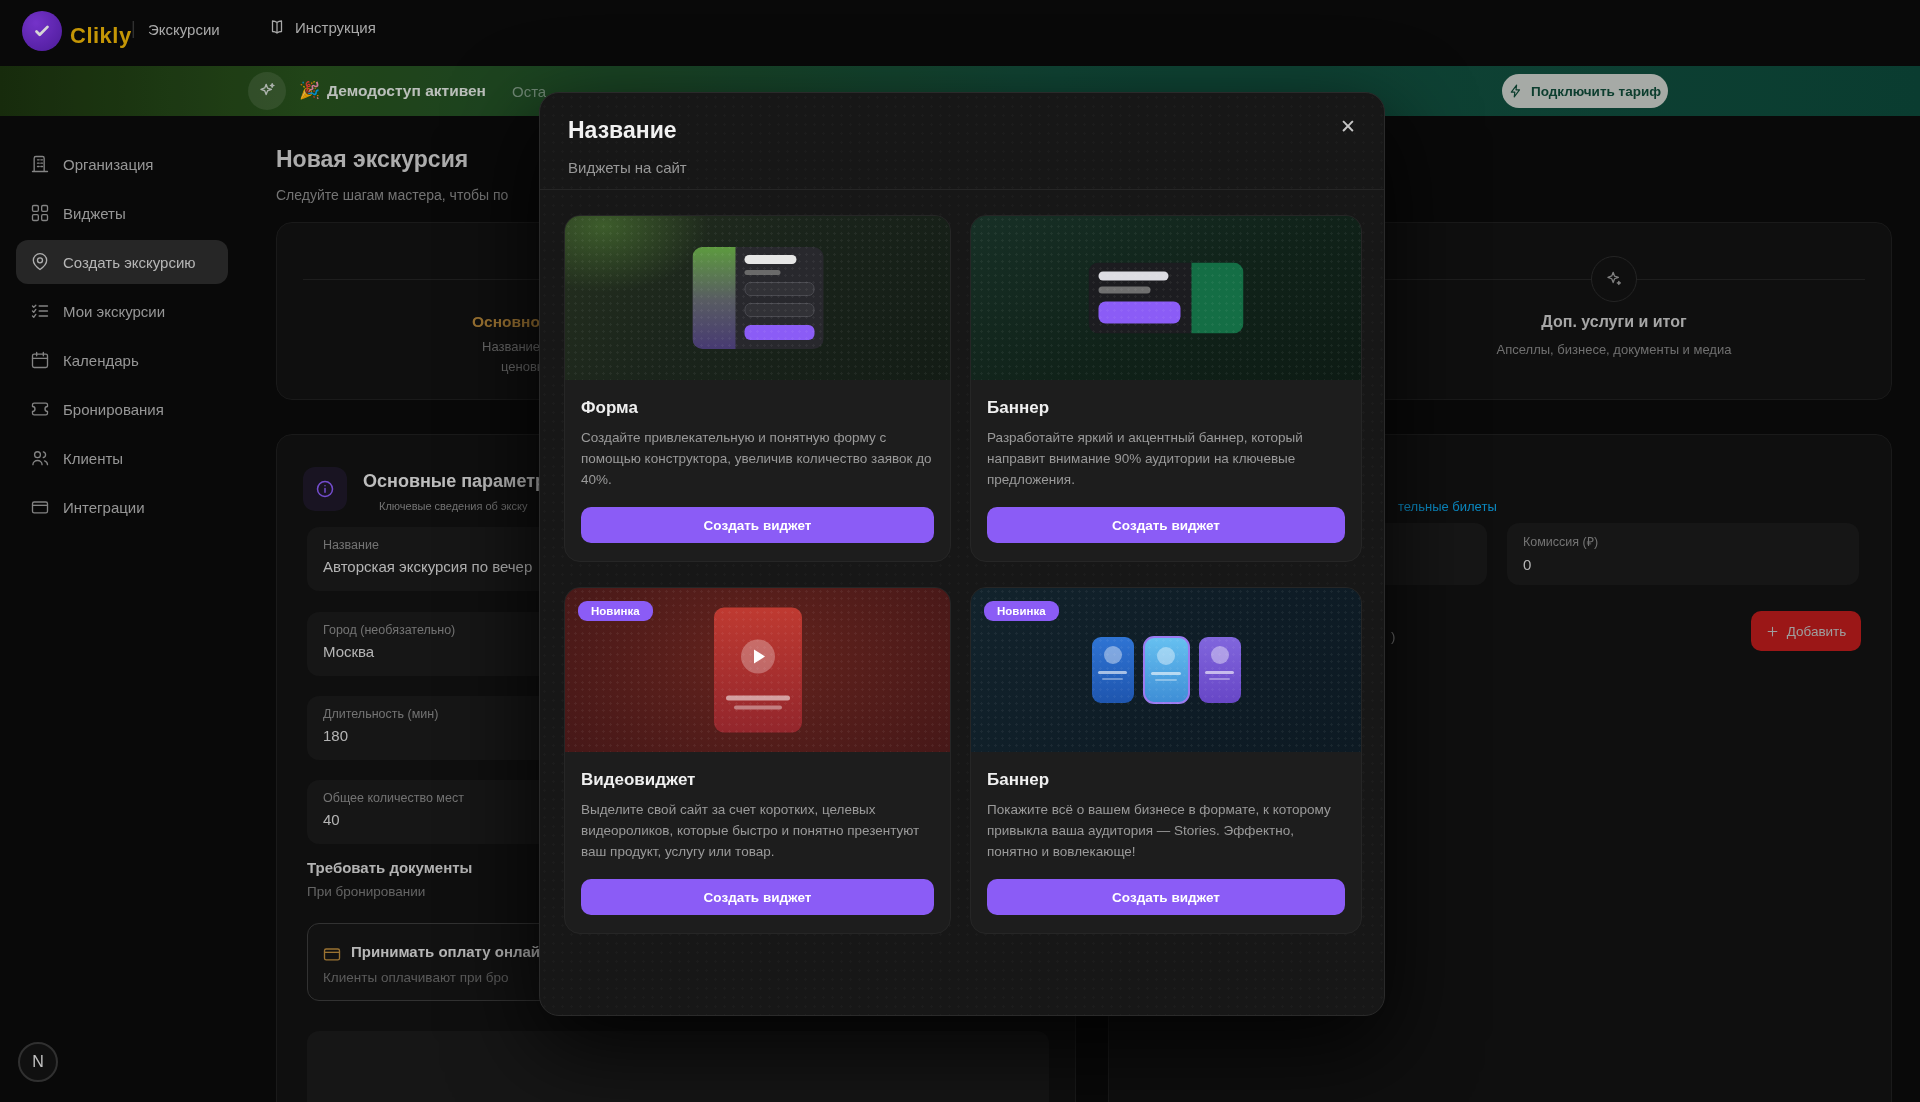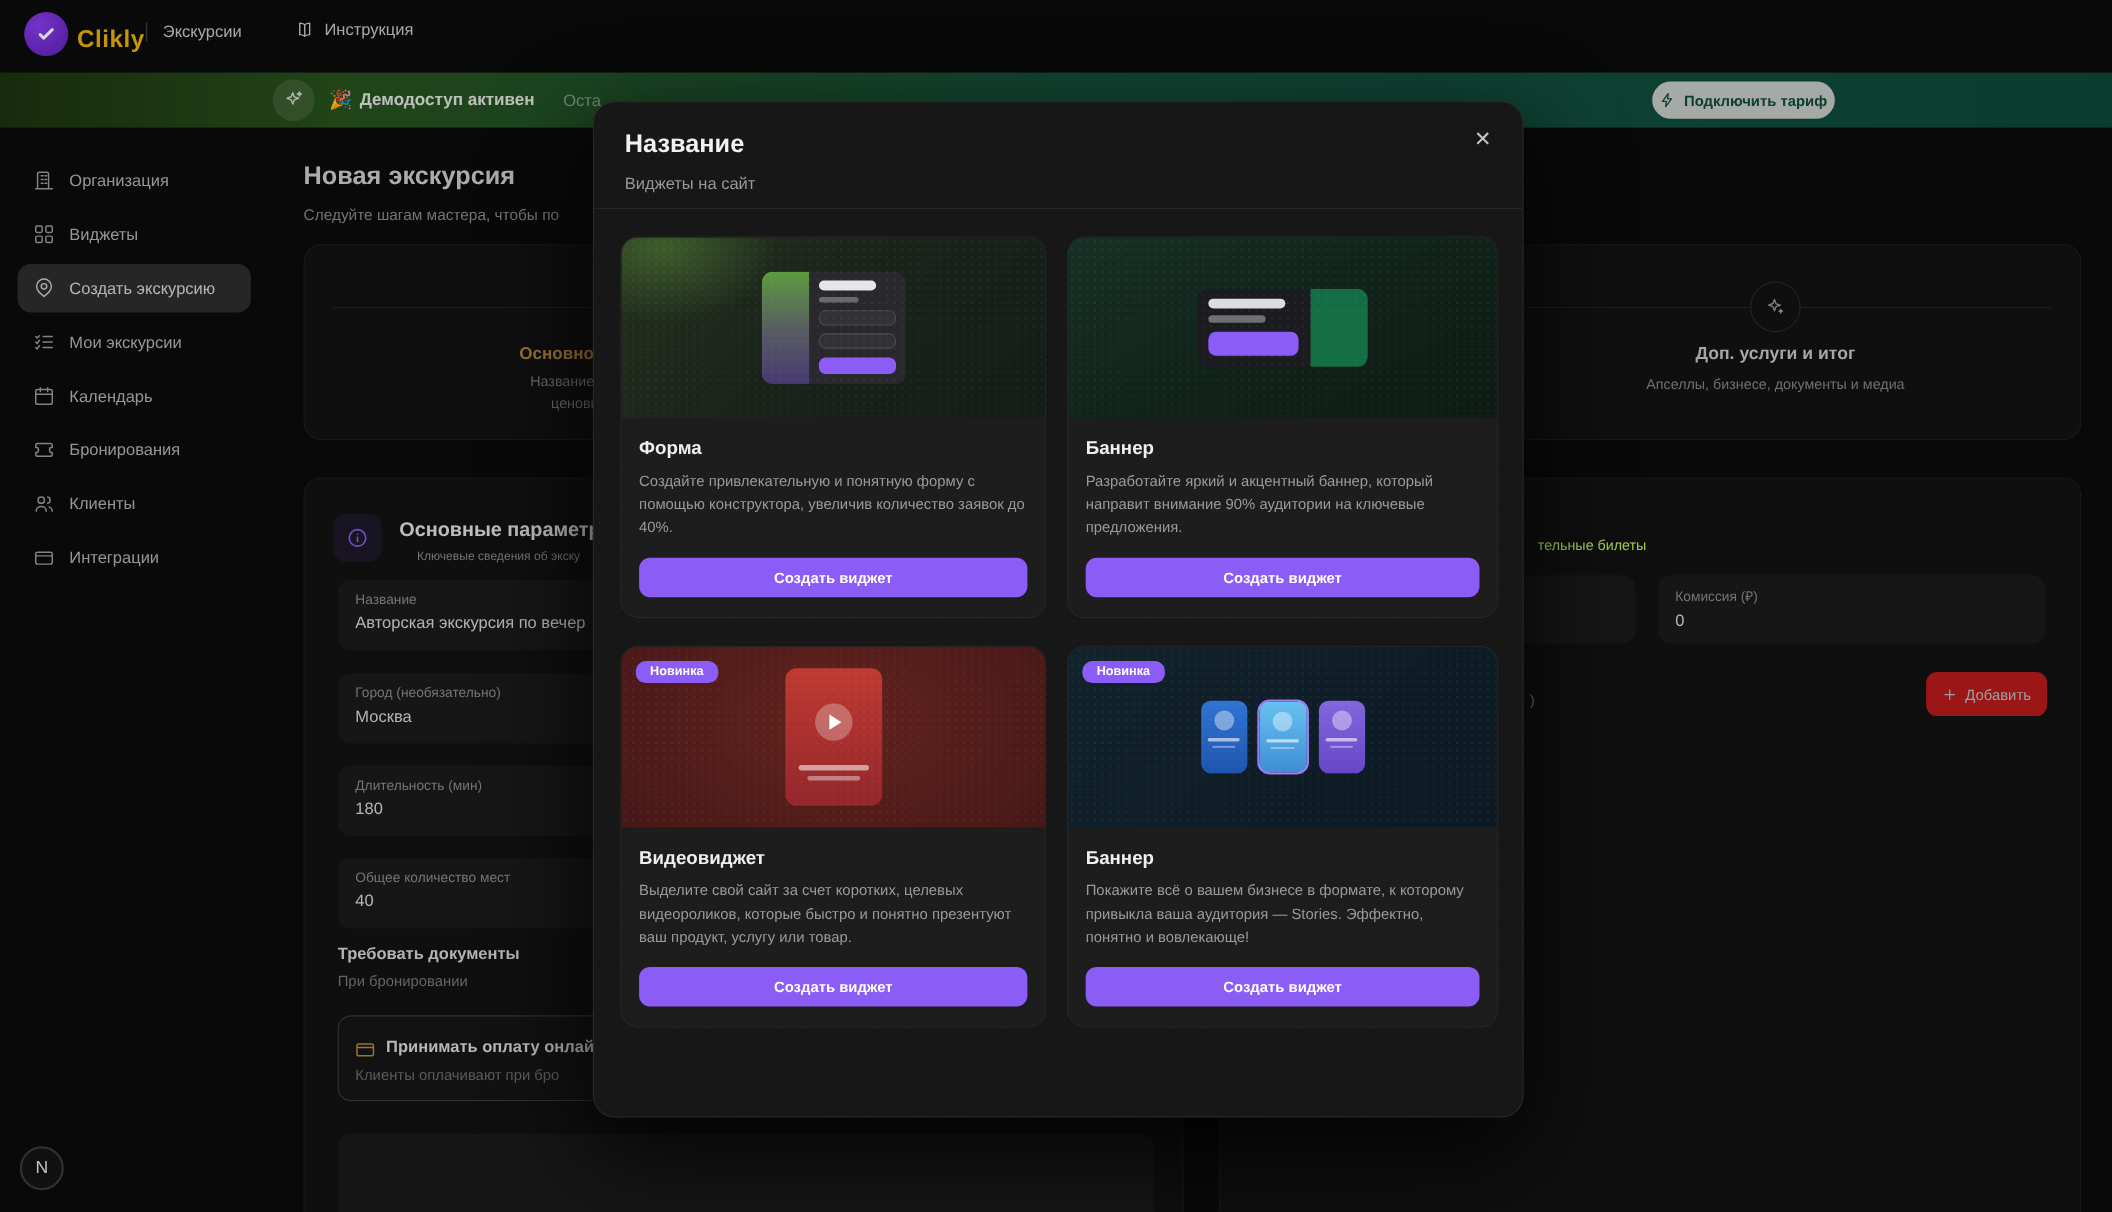--- a/index.html
+++ b/index.html
@@ -76,21 +76,21 @@
   .pay-box svg { position:absolute; left:14px; top:20px; stroke:#b9893c; }
   .pay-title { position:absolute; left:43px; top:19px; font-size:15px; font-weight:600; color:#dadada; white-space:nowrap; }
   .pay-sub   { position:absolute; left:15px; top:46px; font-size:13.5px; color:#6d6d6d; white-space:nowrap; }
   .short-box { position:absolute; left:30px; top:596px; width:742px; height:104px; background:#1b1b1b;
                border-radius:12px; padding:14px 18px; cursor:text; }
   .short-box .flabel { font-size:12.5px; color:#8a8a8a; }
   .short-box .fvalue { font-size:15px; color:#c7c7c7; margin-top:9px; }
 
   .right-card { position:absolute; left:1108px; top:434px; width:784px; height:700px;
                 background:#121212; border:1px solid #1f1f1f; border-radius:16px; }
-  .tickets-frag { position:absolute; left:289px; top:53px; font-size:13px; color:#bef264; white-space:nowrap; }
+  .tickets-frag { position:absolute; left:289px; top:64px; font-size:13px; color:#0ea5e9; white-space:nowrap; }
   .empty-input { position:absolute; left:200px; top:88px; width:178px; height:62px; background:#1b1b1b; border-radius:12px; cursor:text; }
   .commission { position:absolute; left:398px; top:88px; width:352px; height:62px; background:#1b1b1b;
                 border-radius:12px; padding:10px 16px; cursor:text; }
   .commission .flabel { font-size:12.5px; color:#8a8a8a; margin-bottom:6px; }
   .commission .fvalue { font-size:15px; color:#d7d7d7; }
   .paren-frag { position:absolute; left:282px; top:194px; font-size:13px; color:#8a8a8a; }
   .add-btn { position:absolute; left:642px; top:176px; width:110px; height:40px; background:#b91c1c; border-radius:10px;
              display:flex; align-items:center; justify-content:center; gap:8px; font-size:13.5px; color:#bdbdbd; cursor:pointer; }
   .add-btn svg { stroke:#bdbdbd; }
 

